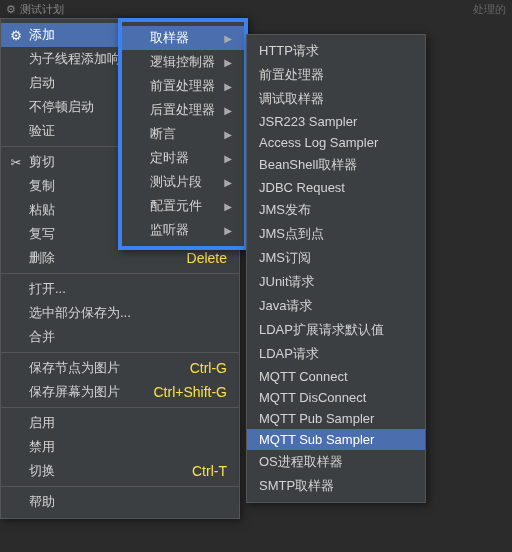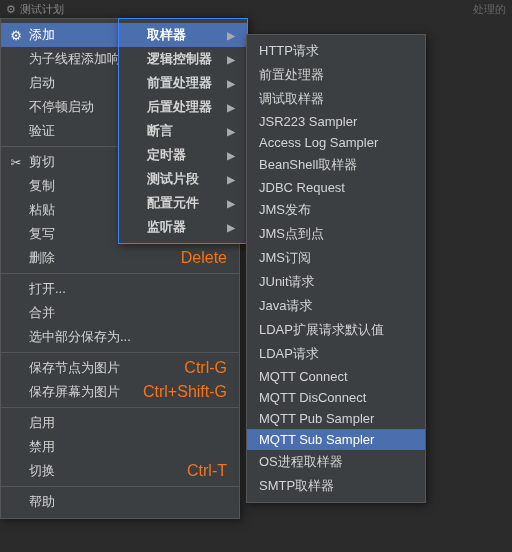--- a/index.html
+++ b/index.html
@@ -33,22 +33,22 @@
       color: #d4d4d4;
       cursor: pointer;
       white-space: nowrap;
       position: relative;
     }
     .menu-item.highlighted {
       background: #4b6eaf;
       color: #fff;
     }
     .menu-item .shortcut {
-      color: #f97316;
-      font-size: 16px;
+      color: #fde047;
+      font-size: 14px;
       margin-left: 20px;
       text-align: center;
     }
     .menu-item .arrow {
       color: #aaa;
       font-size: 10px;
     }
     .menu-separator {
       height: 1px;
       background: #555;
@@ -61,24 +61,23 @@
       text-align: center;
     }
 
     
     .menu-l2 {
       position: absolute;
       top: 18px;
       left: 118px;
       width: 130px;
       background: #3c3f41;
-      border: 1px solid #3b82f6;
+      border: 4px solid #3b82f6;
       box-shadow: 2px 2px 8px rgba(0,0,0,0.5);
       padding: 4px 0;
-      font-weight: bold;
     }
 
     
     .menu-l3 {
       position: absolute;
       top: 34px;
       left: 246px;
       width: 180px;
       background: #3c3f41;
       border: 1px solid #555;
@@ -158,24 +157,24 @@
     </div>
     <div class="menu-item">
       <span>删除</span>
       <span class="shortcut">Delete</span>
     </div>
     <div class="menu-separator"></div>
     <div class="menu-item">
       <span>打开...</span>
     </div>
     <div class="menu-item">
+      <span>选中部分保存为...</span>
+    </div>
+    <div class="menu-item">
       <span>合并</span>
-    </div>
-    <div class="menu-item">
-      <span>选中部分保存为...</span>
     </div>
     <div class="menu-separator"></div>
     <div class="menu-item">
       <span>保存节点为图片</span>
       <span class="shortcut">Ctrl-G</span>
     </div>
     <div class="menu-item">
       <span>保存屏幕为图片</span>
       <span class="shortcut">Ctrl+Shift-G</span>
     </div>

